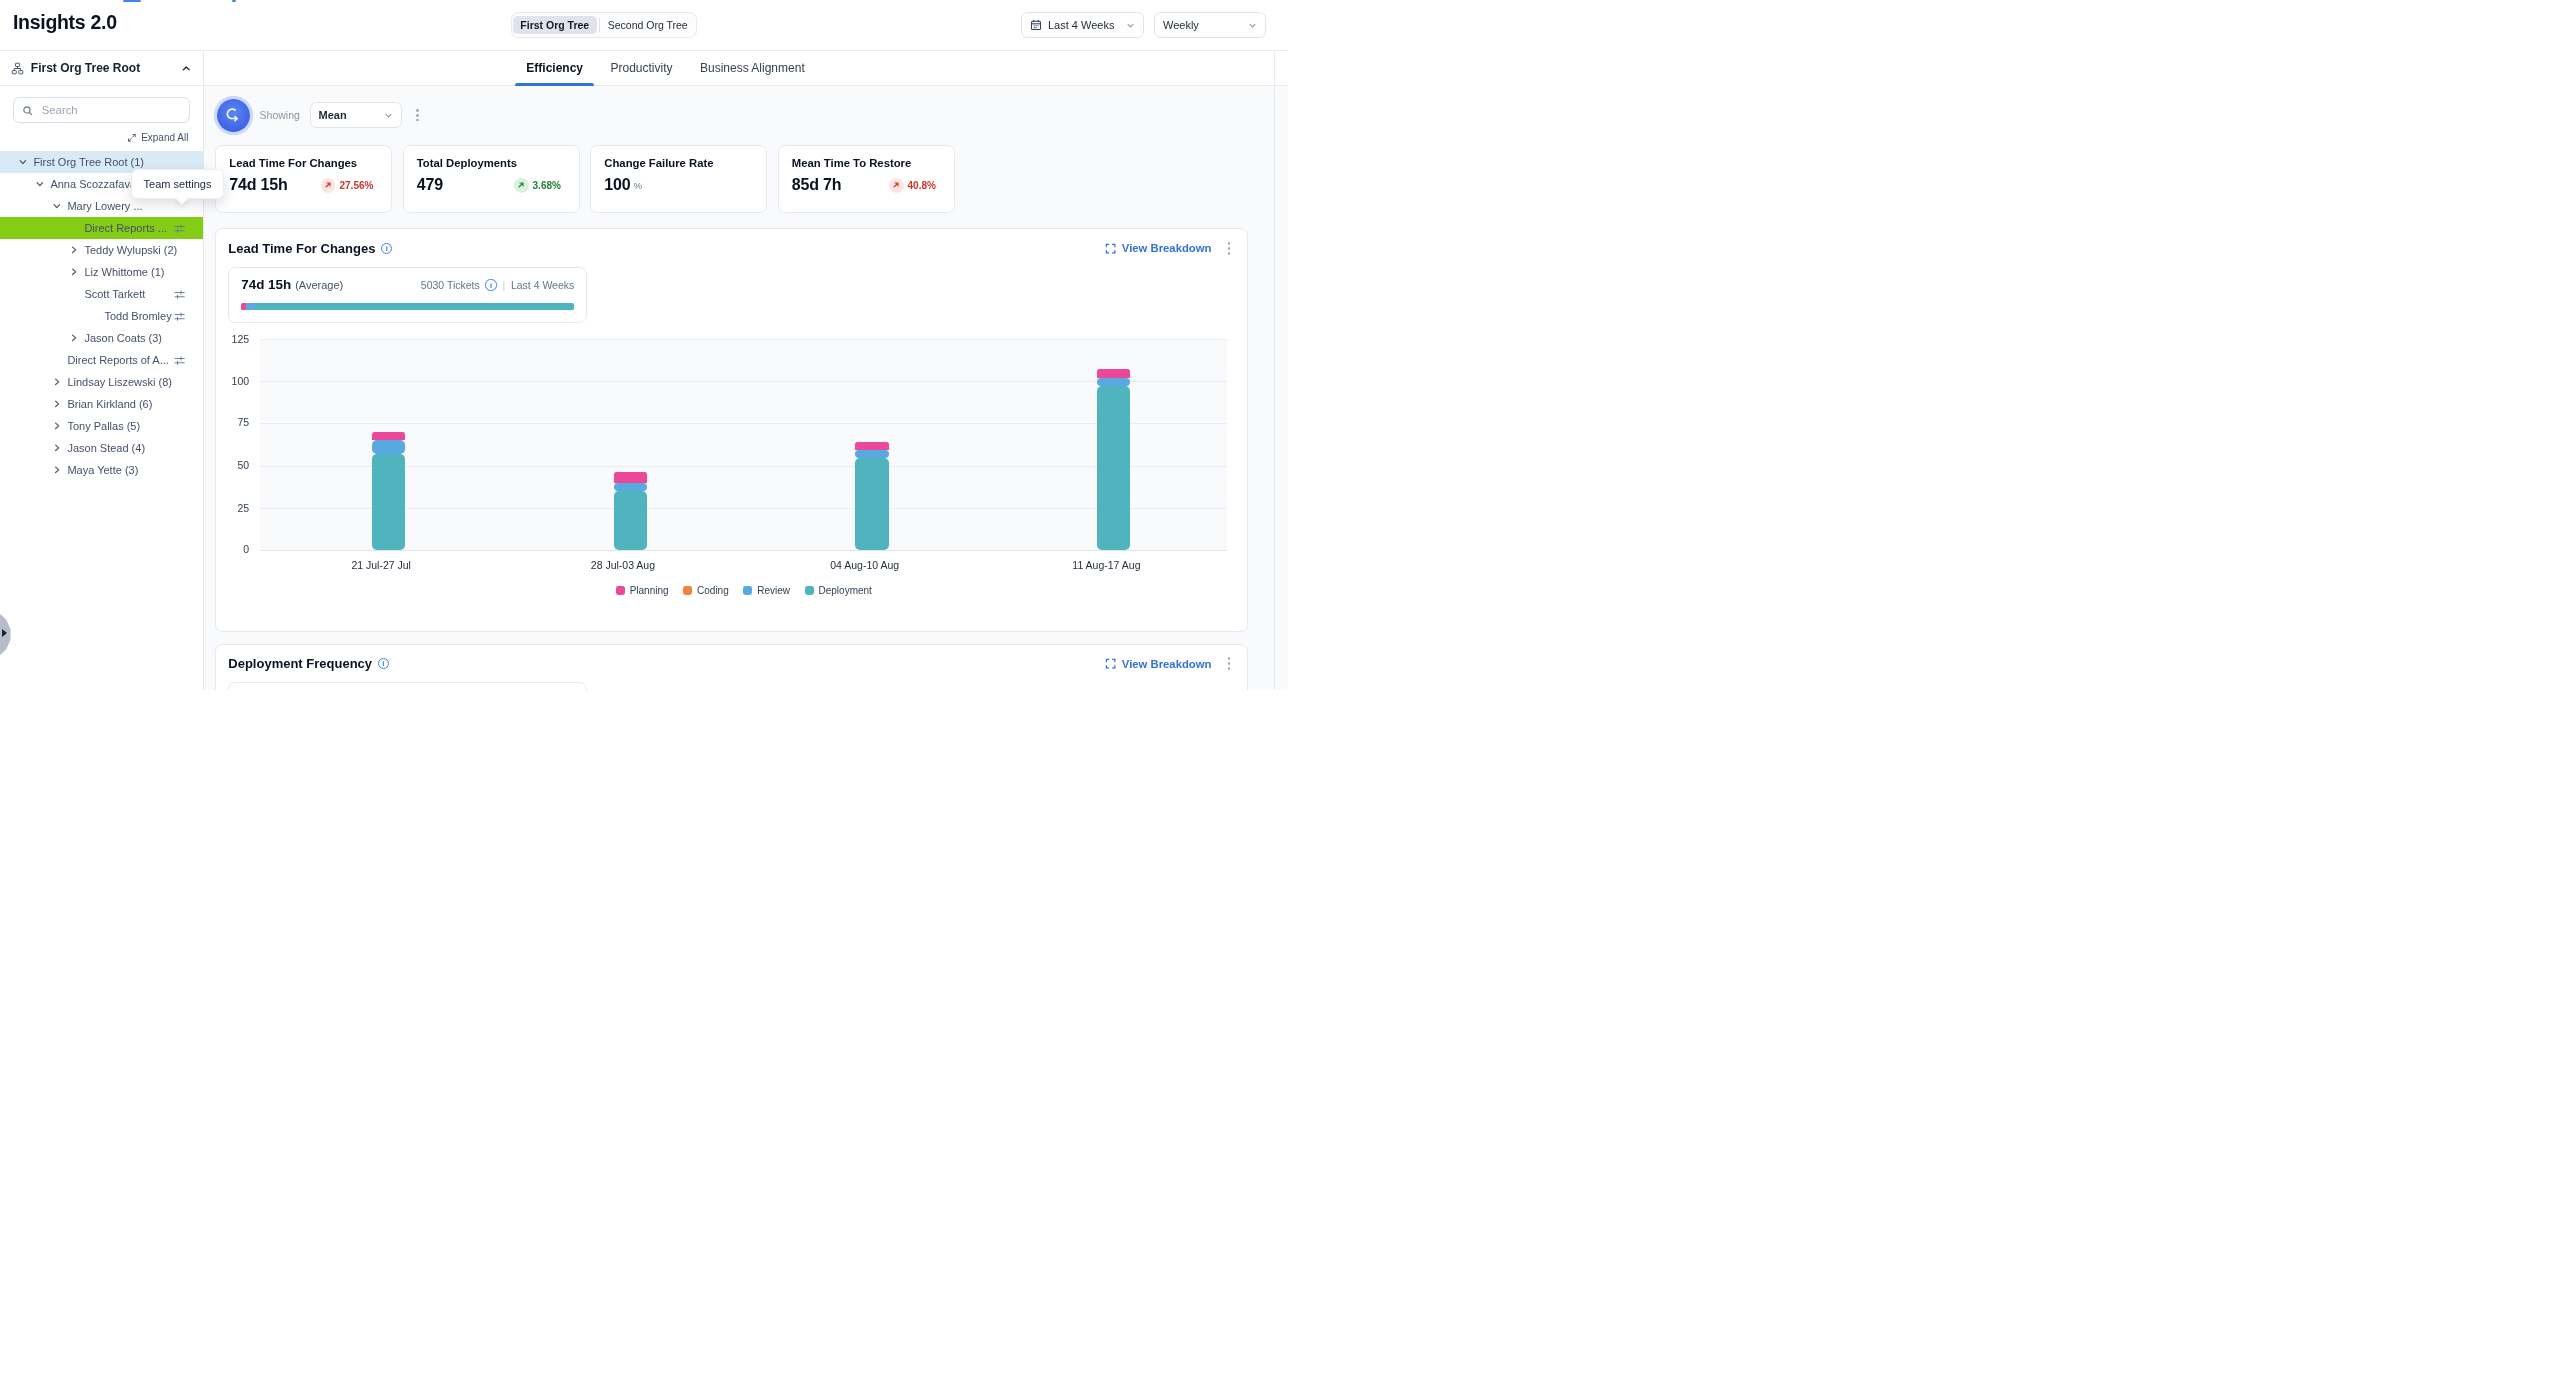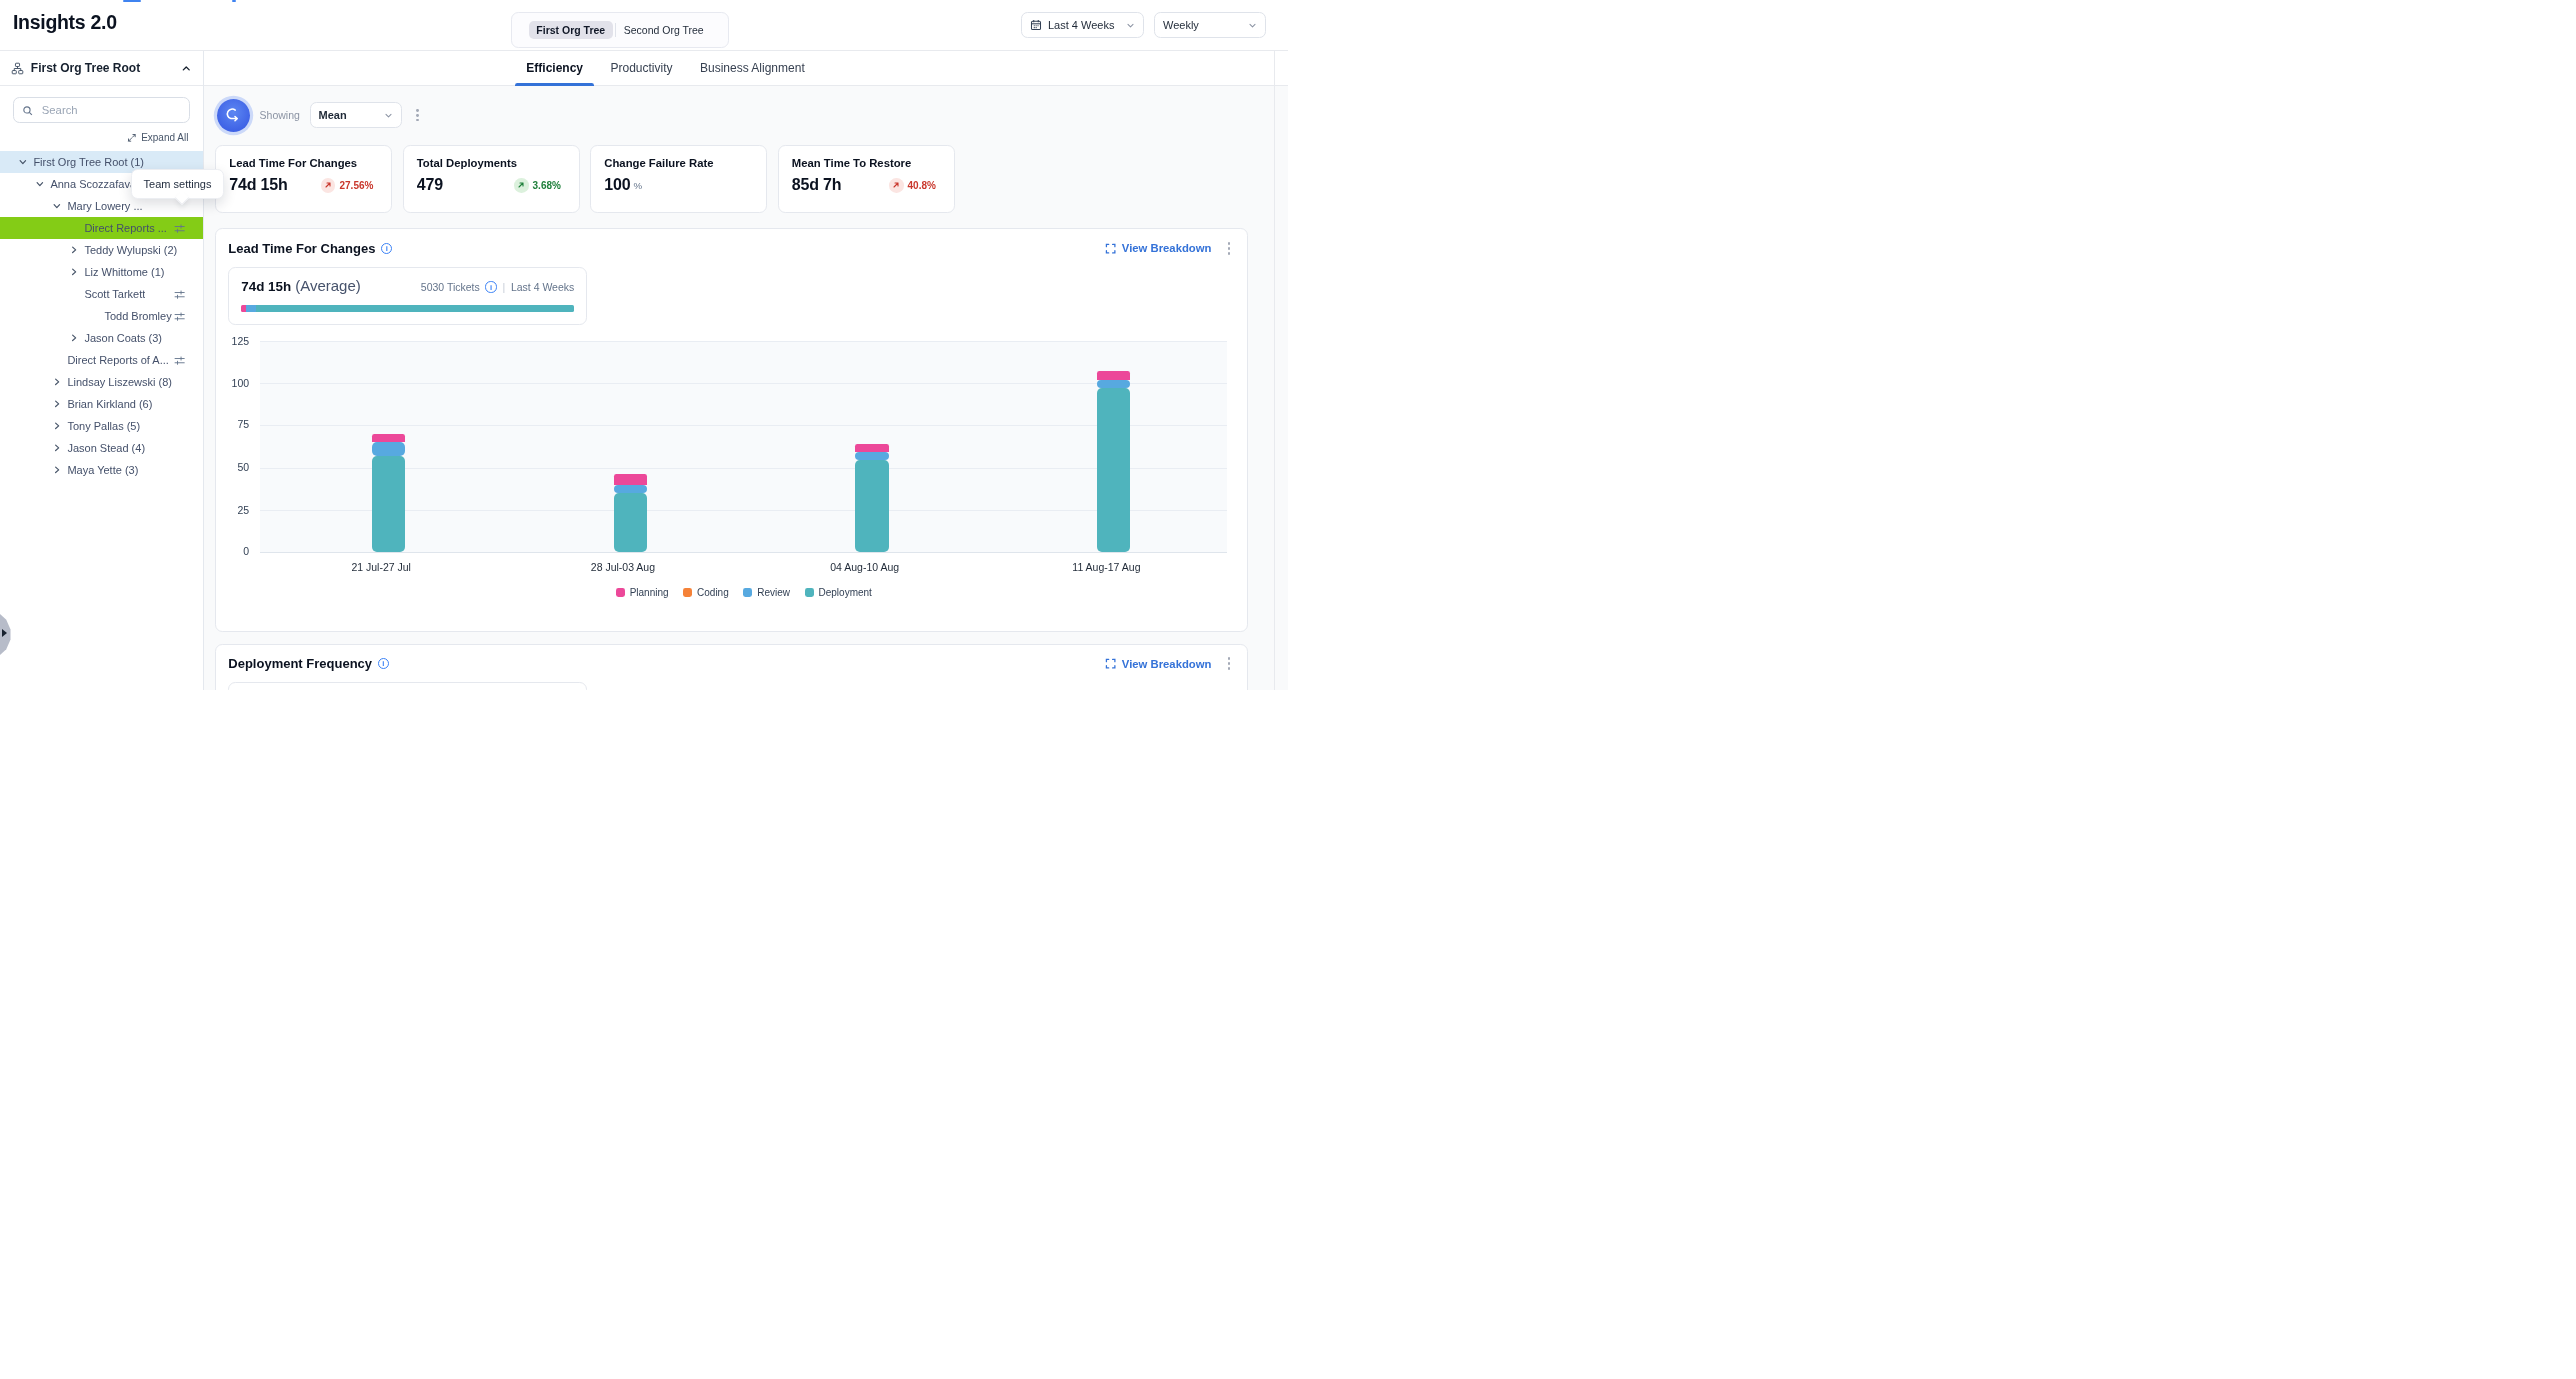--- a/index.html
+++ b/index.html
@@ -5,21 +5,21 @@
   html,body{margin:0;padding:0;background:#fff;}
   .page{position:relative;width:1288px;height:690px;overflow:hidden;background:#fff;
         font-family:"Liberation Sans",sans-serif;color:#0f172a;-webkit-font-smoothing:antialiased;}
 
   
   .topbar{position:absolute;left:0;top:0;width:100%;height:50px;background:#fff;border-bottom:0.8px solid #e8eaee;z-index:5;}
   .app-title{position:absolute;left:13px;top:11.3px;font-size:19.5px;font-weight:800;letter-spacing:-0.3px;color:#0b1220;}
   .artifact{position:absolute;top:0;height:2.4px;background:#3f83f0;border-radius:1.6px;}
 
   .seg-toggle{position:absolute;left:511px;top:12px;display:flex;align-items:center;background:#fcfcfe;
-              border:0.8px solid #e7e9f0;border-radius:7.3px;padding:17px;height:26px;box-sizing:border-box;}
+              border:0.8px solid #e7e9f0;border-radius:7.3px;padding:1px;height:26px;box-sizing:border-box;}
   .seg{font-size:10.5px;color:#1f2937;padding:3.2px 7.3px;border-radius:4.9px;white-space:nowrap;cursor:pointer;}
   .seg.active{background:#e2e2ea;font-weight:700;color:#111827;}
   .seg-divider{width:0.8px;height:14.6px;background:#e0e3ea;margin:0 1.6px;}
 
   .top-selects{position:absolute;right:22px;top:12px;display:flex;gap:10.5px;}
   .select{display:flex;align-items:center;gap:6.5px;height:26px;box-sizing:border-box;background:#fff;
           border:0.8px solid #dfe3ea;border-radius:6.5px;padding:0 8px;font-size:11px;color:#1f2937;cursor:pointer;}
   .select.date{width:123px;}
   .select.freq{width:112px;}
   .select .grow{flex:1;}
@@ -98,21 +98,21 @@
   .card-head{display:flex;align-items:center;}
   .card-title{font-size:13px;font-weight:700;color:#0b1220;display:flex;align-items:center;gap:5.7px;}
   .info-icon{width:11.3px;height:11.3px;border:1.1px solid #3b82f6;border-radius:50%;color:#3b82f6;font-size:7.7px;
              display:inline-flex;align-items:center;justify-content:center;font-weight:700;box-sizing:border-box;cursor:pointer;}
   .head-right{margin-left:auto;display:flex;align-items:center;gap:11.3px;}
   .view-breakdown{display:flex;align-items:center;gap:5.7px;color:#3472d8;font-size:11.3px;font-weight:700;cursor:pointer;}
 
   .summary-box{width:359px;box-sizing:border-box;border:0.8px solid #e5e8ee;border-radius:7.3px;margin-top:9px;padding:9.7px 12px 11.3px;}
   .summary-top{display:flex;align-items:baseline;}
   .summary-value{font-size:13.4px;font-weight:800;color:#0b1220;}
-  .summary-suffix{font-size:15px;color:#46526b;margin-left:4px;}
+  .summary-suffix{font-size:11px;color:#46526b;margin-left:4px;}
   .summary-right{margin-left:auto;display:flex;align-items:flex-start;gap:5.7px;font-size:10.5px;color:#64748b;}
   .summary-sep{color:#c6cdd8;}
   .progress{display:flex;height:7.3px;margin-top:10.5px;border-radius:1.6px;overflow:hidden;}
   .progress i{display:block;height:100%;}
 
   
   .plot-wrap{position:relative;margin-top:16px;height:251px;}
   .ylabels{position:absolute;left:0;top:0;width:24px;height:211px;}
   .ytick{position:absolute;right:3.2px;font-size:10.5px;color:#334155;text-align:right;}
   .plot{position:absolute;left:32px;right:8px;top:0;height:211px;background:#f8fafc;border-bottom:0.8px solid #dfe5ec;}

